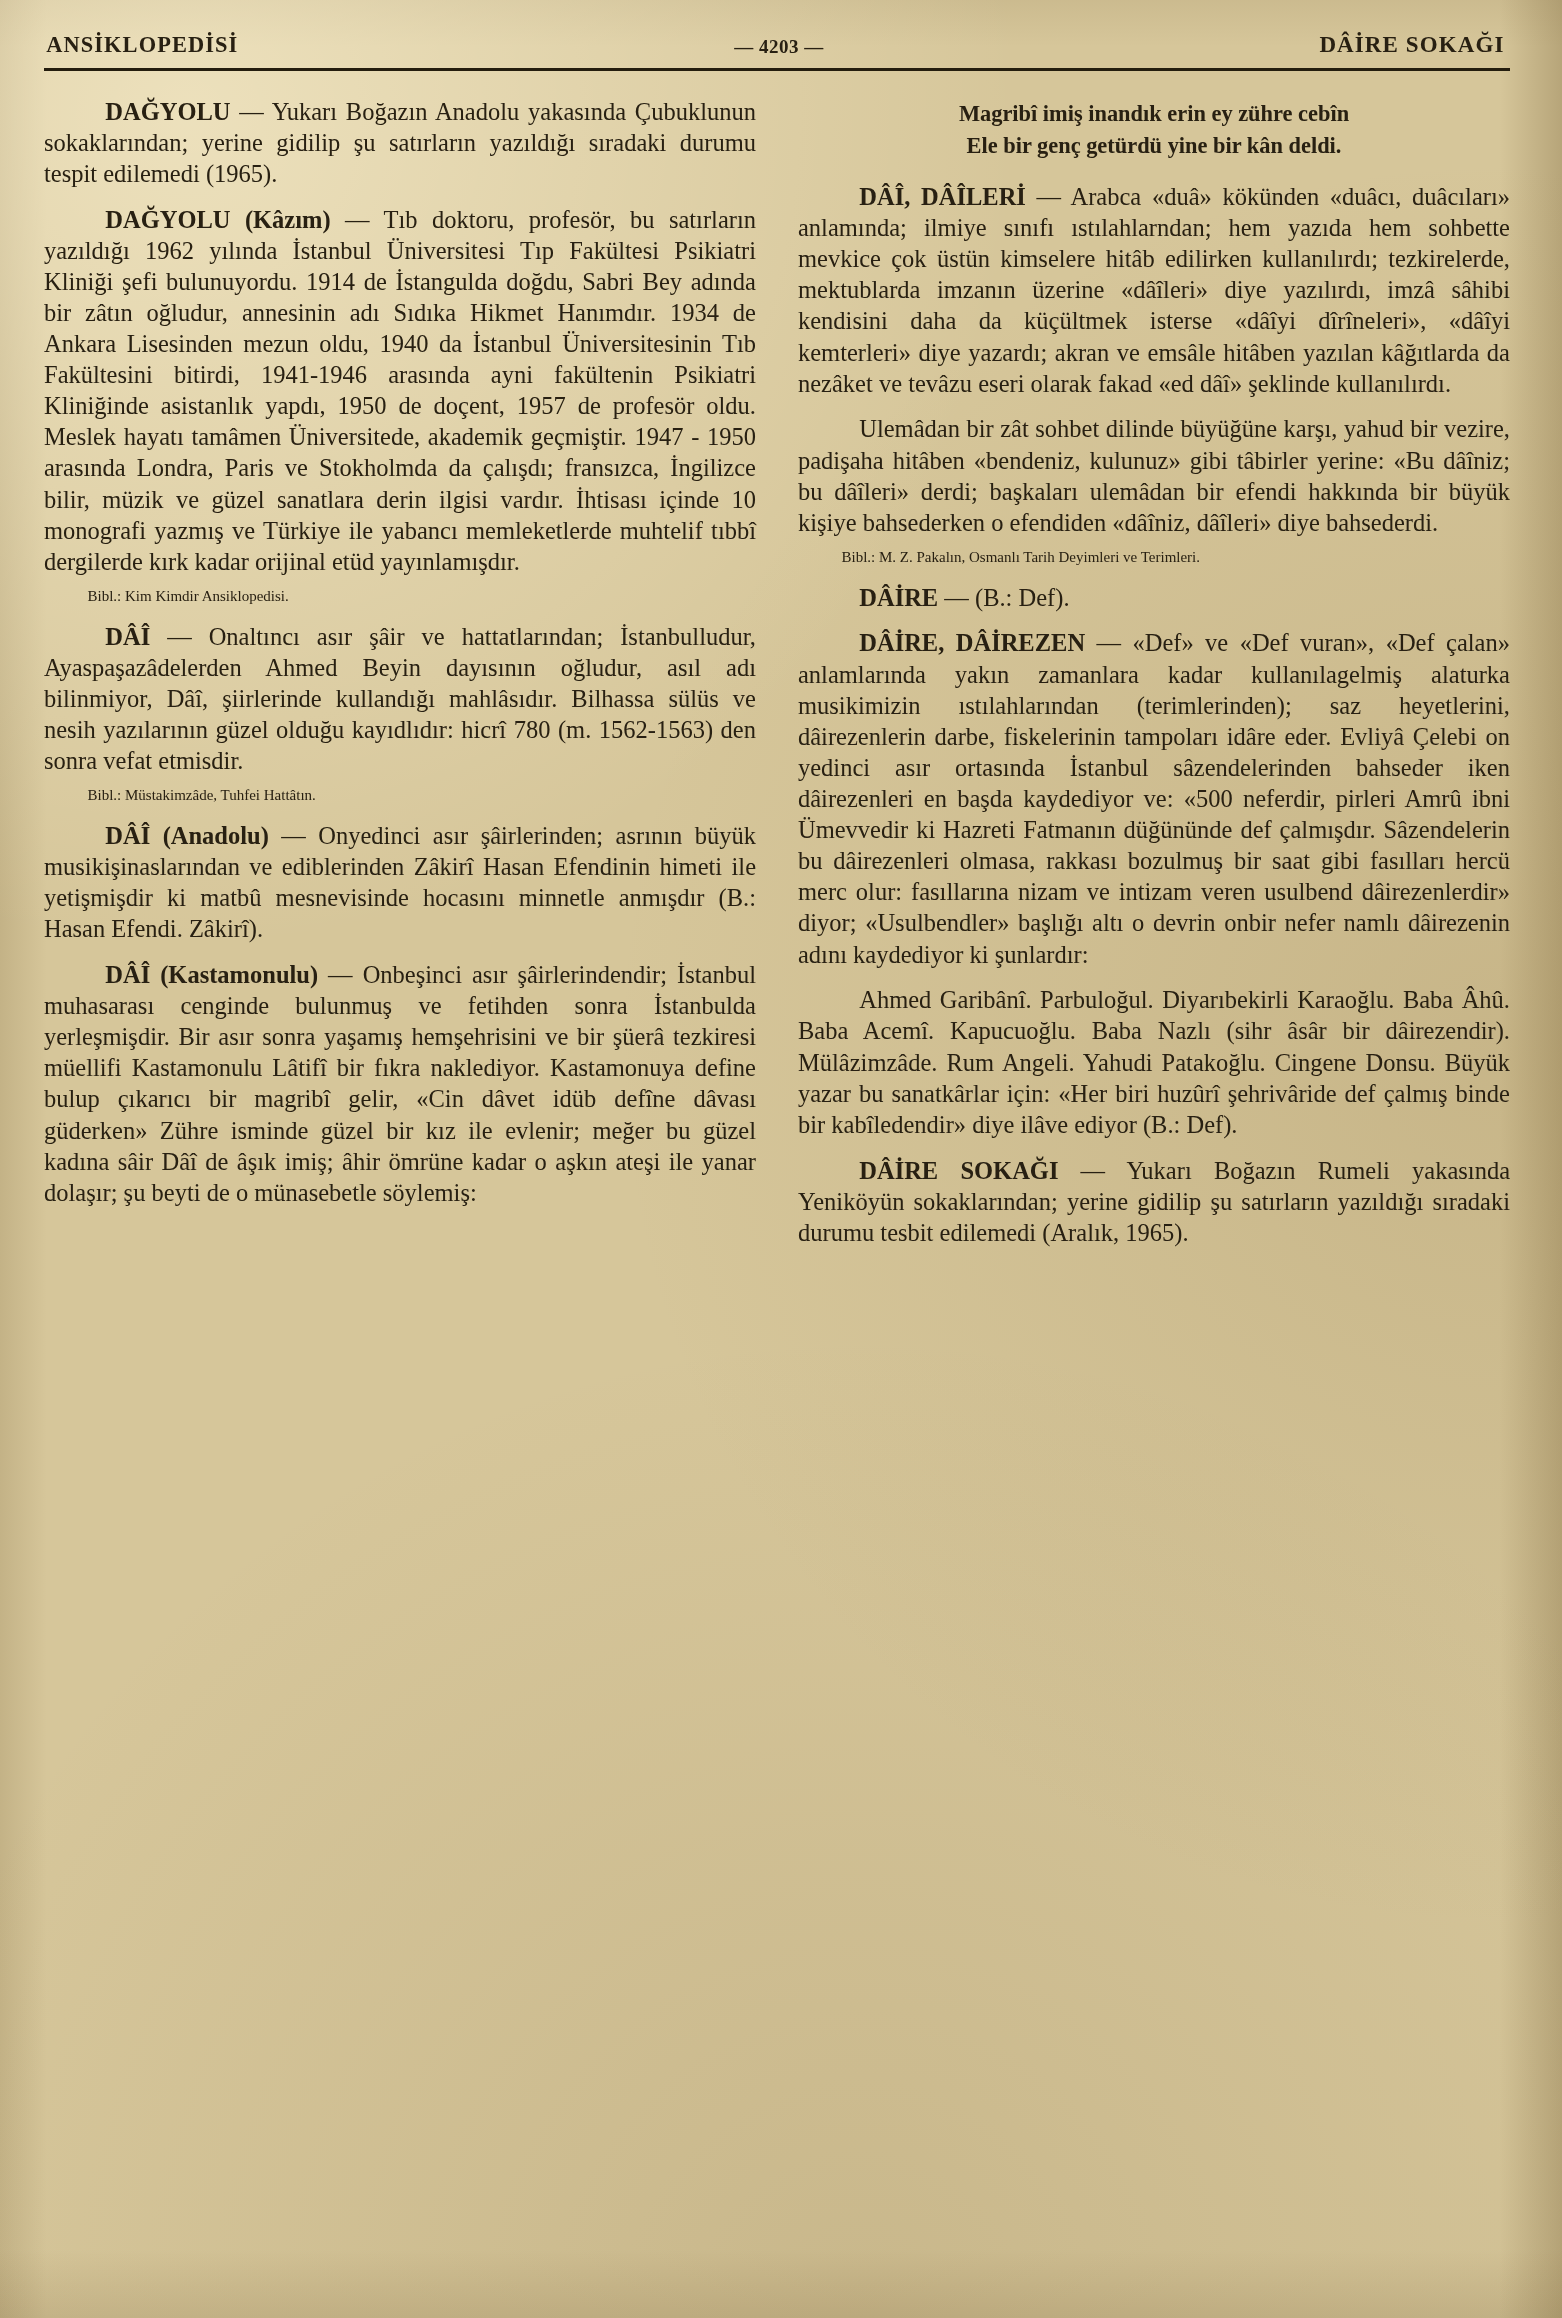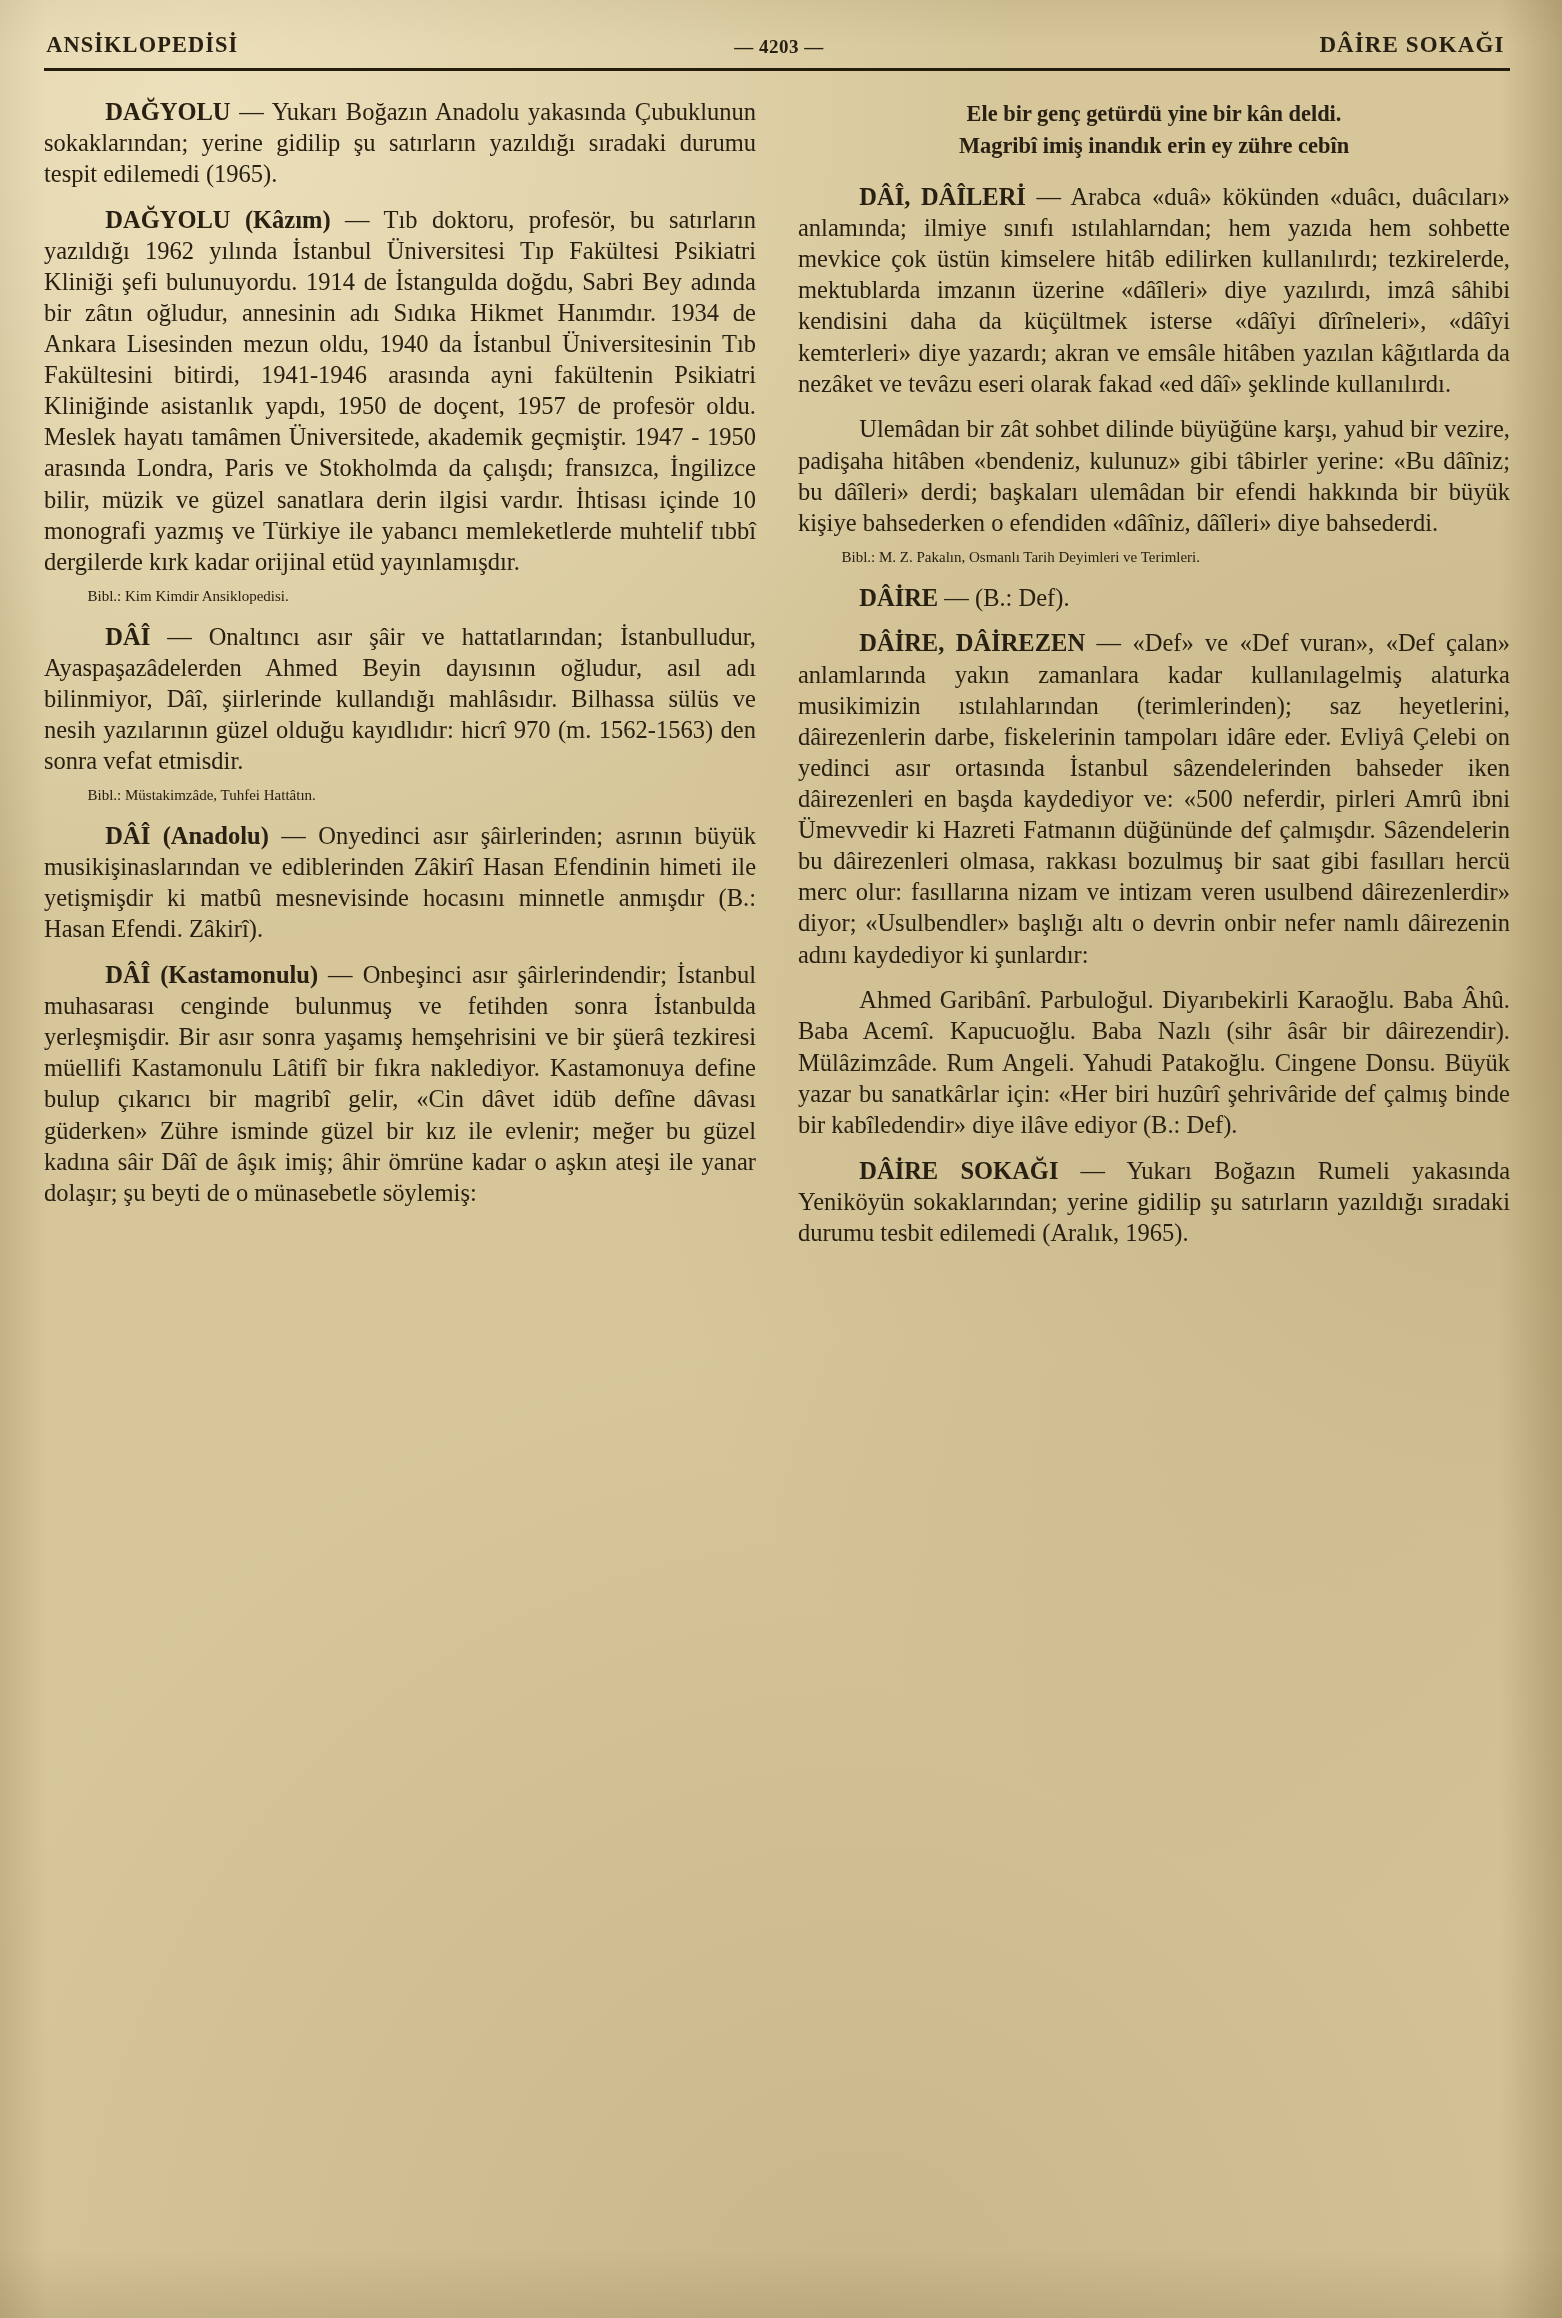--- a/index.html
+++ b/index.html
@@ -88,35 +88,35 @@
 <main class="columns">
 
   <section class="col">
 
     <p class="entry"><b class="hw">DAĞYOLU</b><span> — Yukarı Boğazın Anadolu yakasında Çubuklunun sokaklarından; yerine gidilip şu satırların yazıldığı sıradaki durumu tespit edilemedi (1965).</span></p>
 
     <p class="entry"><b class="hw">DAĞYOLU (Kâzım)</b><span> — Tıb doktoru, profesör, bu satırların yazıldığı 1962 yılında İstanbul Üniversitesi Tıp Fakültesi Psikiatri Kliniği şefi bulunuyordu. 1914 de İstangulda doğdu, Sabri Bey adında bir zâtın oğludur, annesinin adı Sıdıka Hikmet Hanımdır. 1934 de Ankara Lisesinden mezun oldu, 1940 da İstanbul Üniversitesinin Tıb Fakültesini bitirdi, 1941-1946 arasında ayni fakültenin Psikiatri Kliniğinde asistanlık yapdı, 1950 de doçent, 1957 de profesör oldu. Meslek hayatı tamâmen Üniversitede, akademik geçmiştir. 1947 - 1950 arasında Londra, Paris ve Stokholmda da çalışdı; fransızca, İngilizce bilir, müzik ve güzel sanatlara derin ilgisi vardır. İhtisası içinde 10 monografi yazmış ve Türkiye ile yabancı memleketlerde muhtelif tıbbî dergilerde kırk kadar orijinal etüd yayınlamışdır.</span></p>
 
     <p class="bibl">Bibl.: Kim Kimdir Ansiklopedisi.</p>
 
-    <p class="entry"><b class="hw">DÂÎ</b><span> — Onaltıncı asır şâir ve hattatlarından; İstanbulludur, Ayaspaşazâdelerden Ahmed Beyin dayısının oğludur, asıl adı bilinmiyor, Dâî, şiirlerinde kullandığı mahlâsıdır. Bilhassa sülüs ve nesih yazılarının güzel olduğu kayıdlıdır: hicrî 970 (m. 1562-1563) den sonra vefat etmisdir.</span></p>
+    <p class="entry"><b class="hw">DÂÎ</b><span> — Onaltıncı asır şâir ve hattatlarından; İstanbulludur, Ayaspaşazâdelerden Ahmed Beyin dayısının oğludur, asıl adı bilinmiyor, Dâî, şiirlerinde kullandığı mahlâsıdır. Bilhassa sülüs ve nesih yazılarının güzel olduğu kayıdlıdır: hicrî 780 (m. 1562-1563) den sonra vefat etmisdir.</span></p>
 
     <p class="bibl">Bibl.: Müstakimzâde, Tuhfei Hattâtın.</p>
 
     <p class="entry"><b class="hw">DÂÎ (Anadolu)</b><span> — Onyedinci asır şâirlerinden; asrının büyük musikişinaslarından ve ediblerinden Zâkirî Hasan Efendinin himeti ile yetişmişdir ki matbû mesnevisinde hocasını minnetle anmışdır (B.: Hasan Efendi. Zâkirî).</span></p>
 
     <p class="entry"><b class="hw">DÂÎ (Kastamonulu)</b><span> — Onbeşinci asır şâirlerindendir; İstanbul muhasarası cenginde bulunmuş ve fetihden sonra İstanbulda yerleşmişdir. Bir asır sonra yaşamış hemşehrisini ve bir şüerâ tezkiresi müellifi Kastamonulu Lâtifî bir fıkra naklediyor. Kastamonuya define bulup çıkarıcı bir magribî gelir, «Cin dâvet idüb defîne dâvası güderken» Zühre isminde güzel bir kız ile evlenir; meğer bu güzel kadına sâir Dâî de âşık imiş; âhir ömrüne kadar o aşkın ateşi ile yanar dolaşır; şu beyti de o münasebetle söylemiş:</span></p>
 
   </section>
 
   <section class="col">
 
     <div class="verse">
+      <span class="vline">Magribî imiş inandık erin ey zühre cebîn</span>
       <span class="vline">Ele bir genç getürdü yine bir kân deldi.</span>
-      <span class="vline">Magribî imiş inandık erin ey zühre cebîn</span>
     </div>
 
     <p class="entry"><b class="hw">DÂÎ, DÂÎLERİ</b><span> — Arabca «duâ» kökünden «duâcı, duâcıları» anlamında; ilmiye sınıfı ıstılahlarndan; hem yazıda hem sohbette mevkice çok üstün kimselere hitâb edilirken kullanılırdı; tezkirelerde, mektublarda imzanın üzerine «dâîleri» diye yazılırdı, imzâ sâhibi kendisini daha da küçültmek isterse «dâîyi dîrîneleri», «dâîyi kemterleri» diye yazardı; akran ve emsâle hitâben yazılan kâğıtlarda da nezâket ve tevâzu eseri olarak fakad «ed dâî» şeklinde kullanılırdı.</span></p>
 
     <p class="para">Ulemâdan bir zât sohbet dilinde büyüğüne karşı, yahud bir vezire, padişaha hitâben «bendeniz, kulunuz» gibi tâbirler yerine: «Bu dâîniz; bu dâîleri» derdi; başkaları ulemâdan bir efendi hakkında bir büyük kişiye bahsederken o efendiden «dâîniz, dâîleri» diye bahsederdi.</p>
 
     <p class="bibl">Bibl.: M. Z. Pakalın, Osmanlı Tarih Deyimleri ve Terimleri.</p>
 
     <p class="entry"><b class="hw">DÂİRE</b><span> — (B.: Def).</span></p>
 

